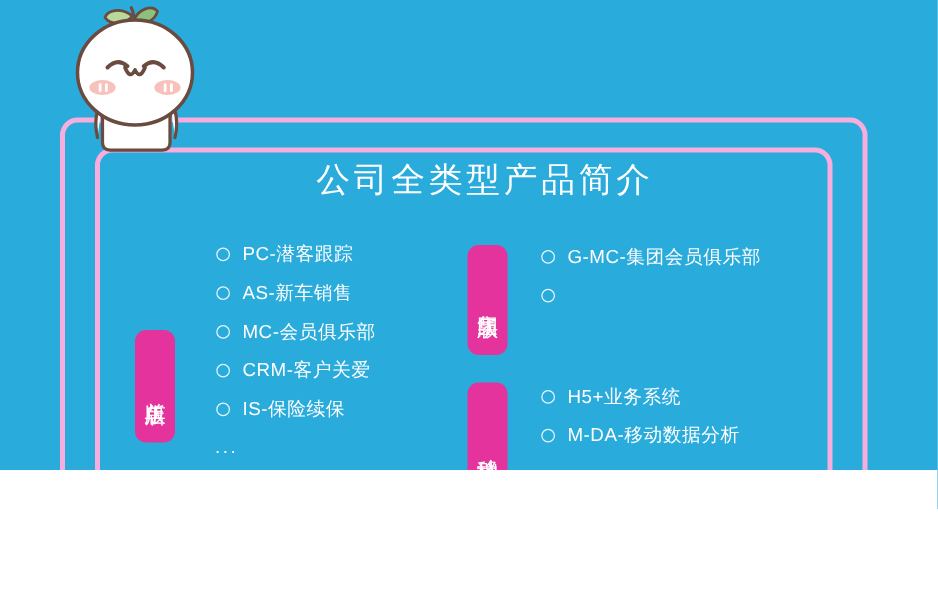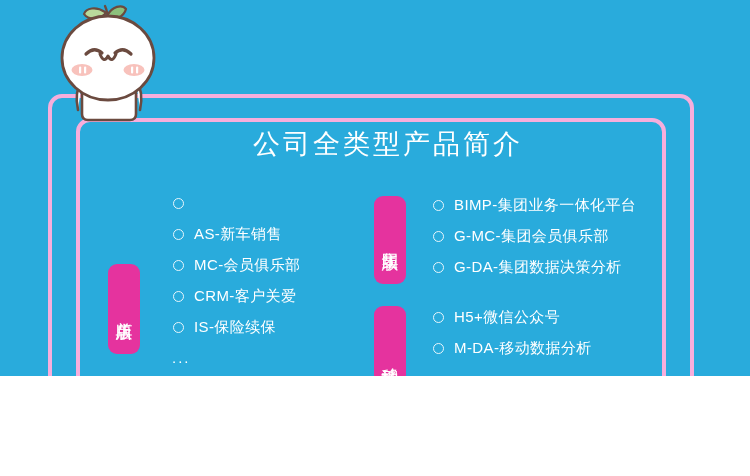--- a/index.html
+++ b/index.html
@@ -177,20 +177,21 @@
     <span>集团版</span>
   </div>
 
   <div class="vtag vtag-mobile">
     <span>移动端</span>
   </div>
 
   <div class="list list-single">
     <div class="list-item">
       <span class="bullet"></span>
+      <span class="item-label">PC-潜客跟踪</span>
     </div>
     <div class="list-item">
       <span class="bullet"></span>
       <span class="item-label">AS-新车销售</span>
     </div>
     <div class="list-item">
       <span class="bullet"></span>
       <span class="item-label">MC-会员俱乐部</span>
     </div>
     <div class="list-item">
@@ -202,36 +203,31 @@
       <span class="item-label">IS-保险续保</span>
     </div>
     <div class="list-item ellipsis-item">
       <span class="item-label">...</span>
     </div>
   </div>
 
   <div class="list list-group">
     <div class="list-item">
       <span class="bullet"></span>
-      <span class="item-label">BIMP-集团业务一体化平台</span>
-    </div>
-    <div class="list-item">
-      <span class="bullet"></span>
       <span class="item-label">G-MC-集团会员俱乐部</span>
     </div>
     <div class="list-item">
       <span class="bullet"></span>
-      <span class="item-label">G-DA-集团数据决策分析</span>
     </div>
   </div>
 
   <div class="list list-mobile">
     <div class="list-item">
       <span class="bullet"></span>
-      <span class="item-label">H5+微信公众号</span>
+      <span class="item-label">H5+业务系统</span>
     </div>
     <div class="list-item">
       <span class="bullet"></span>
       <span class="item-label">M-DA-移动数据分析</span>
     </div>
   </div>
 
 </div>
 
 </body></html>

